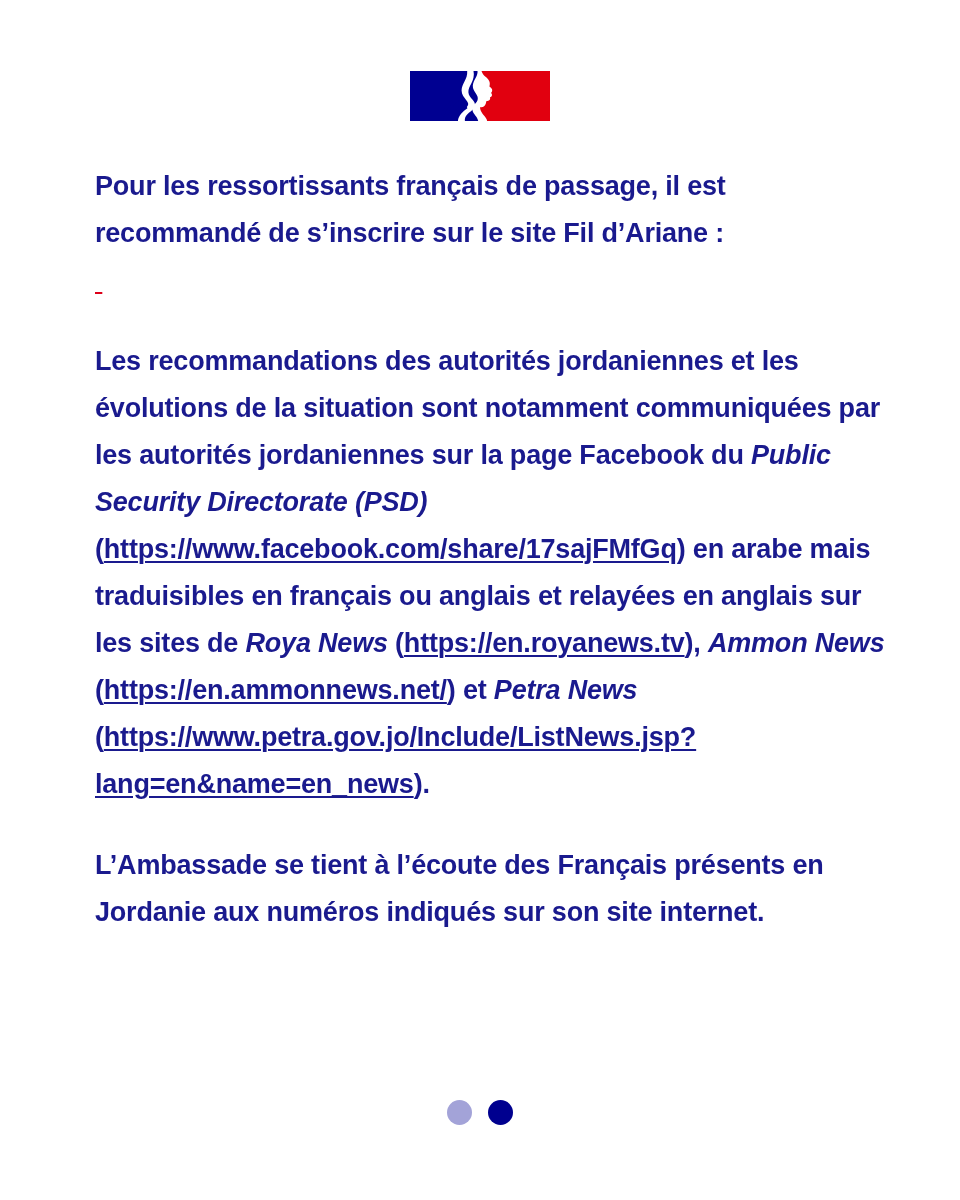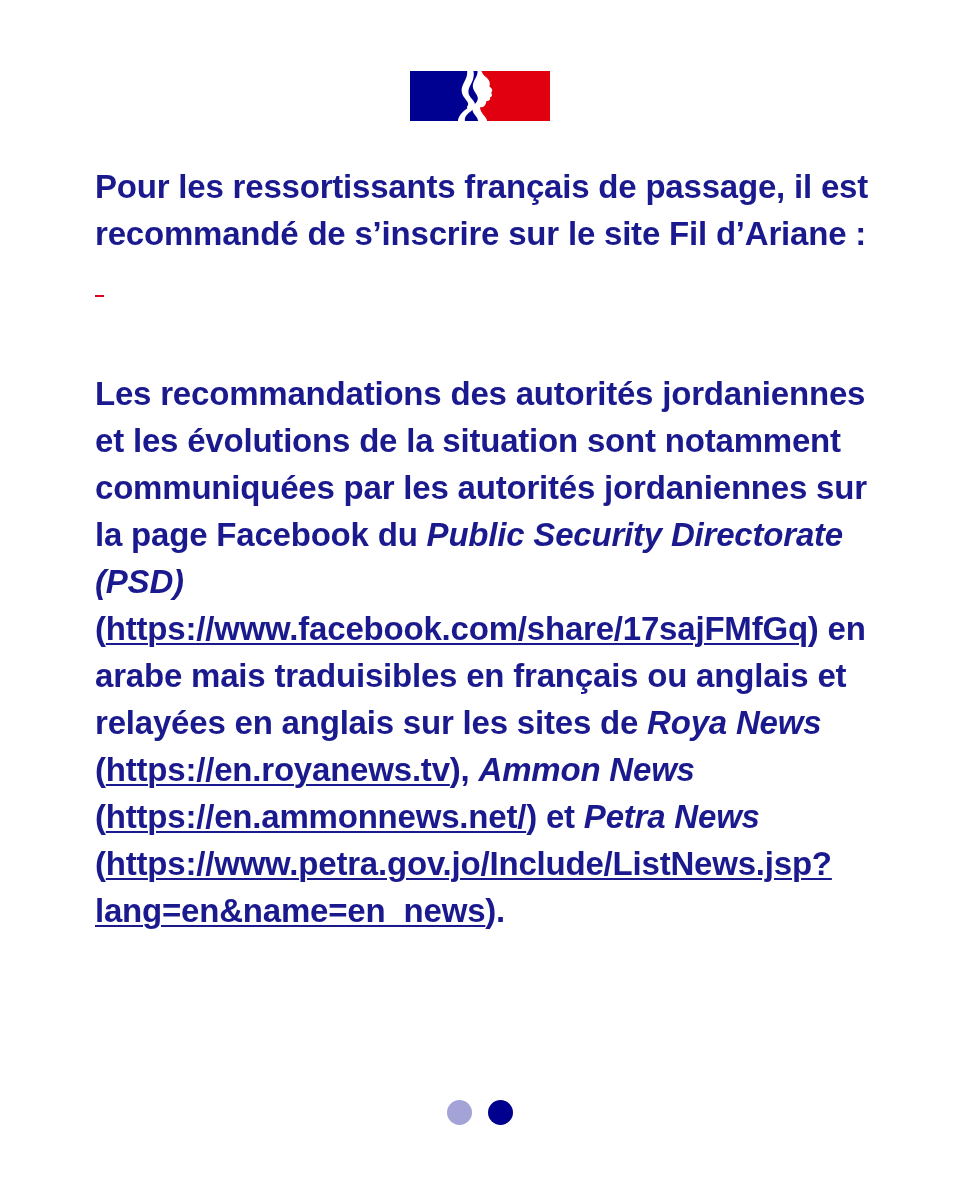--- a/index.html
+++ b/index.html
@@ -30,29 +30,29 @@
   }
 
   
   .content {
     position: absolute;
     left: 95px;
     top: 163px;
     width: 790px;
     color: #1a1a8e;
     font-weight: bold;
-    font-size: 33px;
+    font-size: 27px;
     line-height: 47px;
     letter-spacing: -0.2px;
   }
   .para {
     margin: 0;
   }
   .para + .para {
-    margin-top: 66px;
+    margin-top: 34px;
   }
   .link-red {
     color: #dd0019;
     text-decoration: underline;
     text-decoration-thickness: 2px;
     text-underline-offset: 3px;
   }
   .link-blue {
     color: #1a1a8e;
     text-decoration: underline;
@@ -152,19 +152,20 @@
   <p class="para">
     <span>Pour les ressortissants français de passage, il est</span>
     <span>recommandé de s’inscrire sur le site Fil d’Ariane :</span><br>
     <span class="link-red">&nbsp;</span>
   </p>
 
   <p class="para">
     <span>Les recommandations des autorités jordaniennes et les évolutions de la situation sont notamment communiquées par les autorités jordaniennes sur la page Facebook du </span><span class="it">Public Security Directorate (PSD)</span><span> (</span><a class="link-blue" href="#">https://www.facebook.com/share/17sajFMfGq</a><span>) en arabe mais traduisibles en français ou anglais et relayées en anglais sur les sites de </span><span class="it">Roya News</span><span> (</span><a class="link-blue" href="#">https://en.royanews.tv</a><span>), </span><span class="it">Ammon News</span><span> (</span><a class="link-blue" href="#">https://en.ammonnews.net/</a><span>) et </span><span class="it">Petra News</span><span> (</span><a class="link-blue" href="#">https://www.petra.gov.jo/Include/ListNews.jsp?lang=en&amp;name=en_news</a><span>).</span>
   </p>
 
+  <p class="para">L’Ambassade se tient à l’écoute des Français présents en Jordanie aux numéros indiqués sur son site internet.</p>
 
 </div>
 
 <div class="dots">
   <span class="dot dot-inactive"></span>
   <span class="dot dot-active"></span>
 </div>
 
 </body></html>

